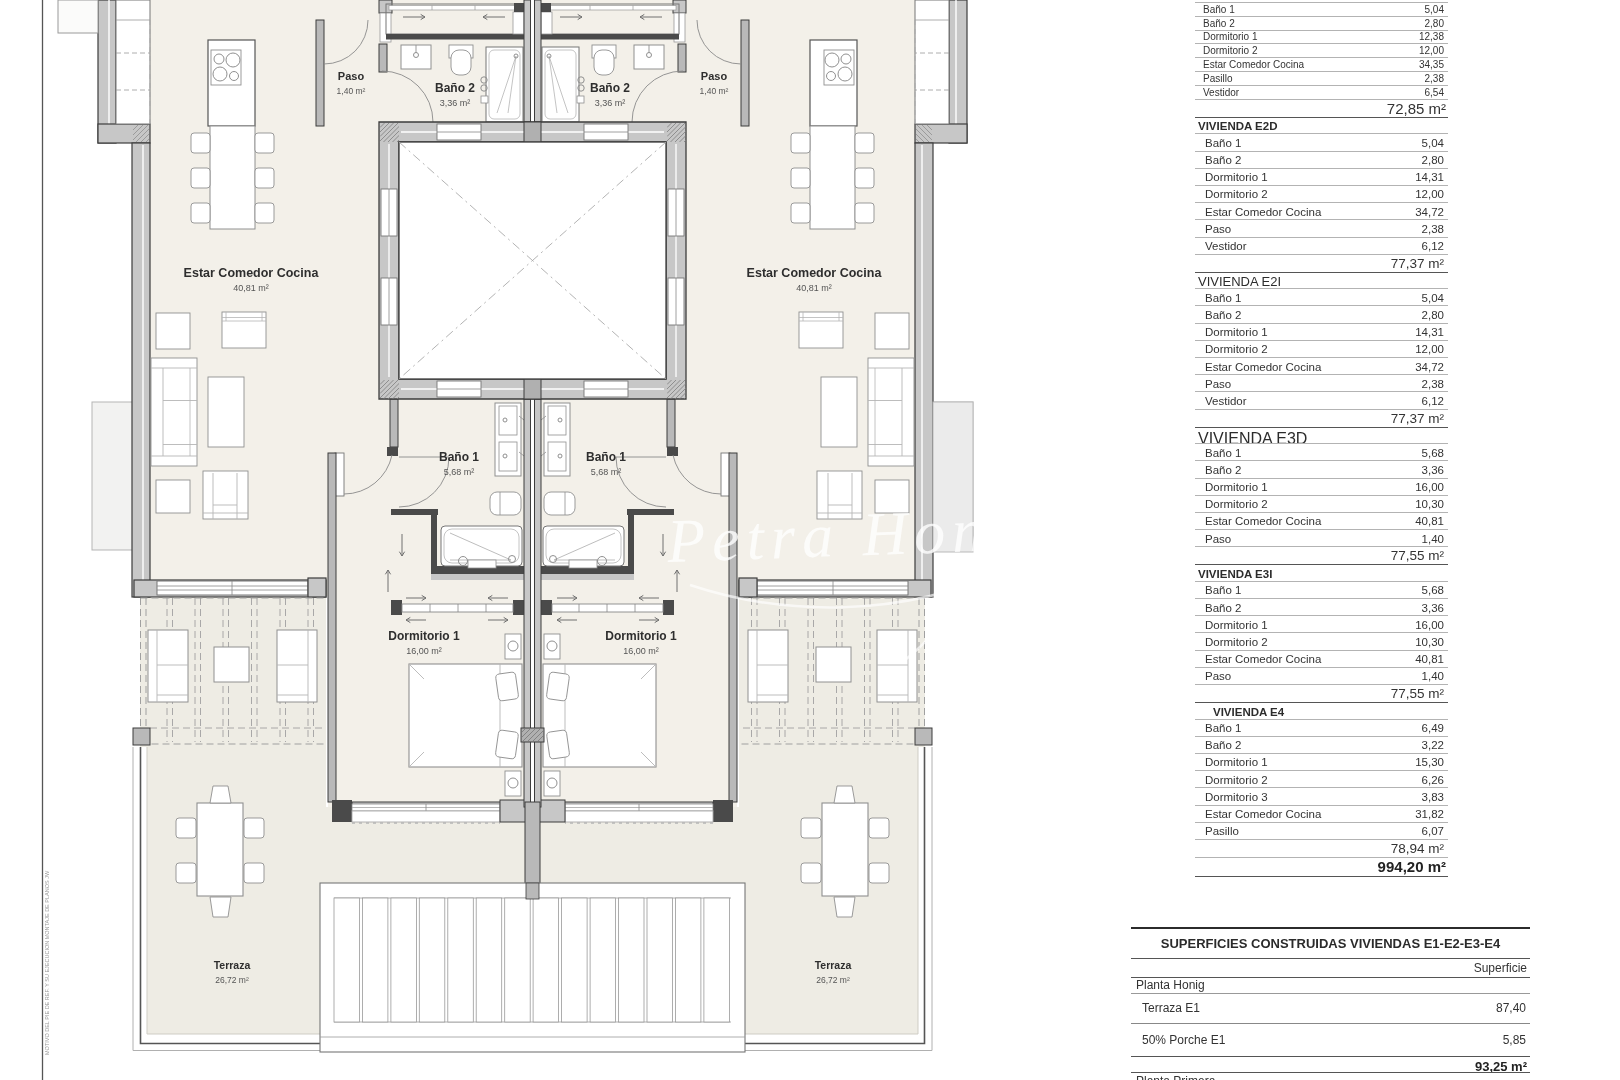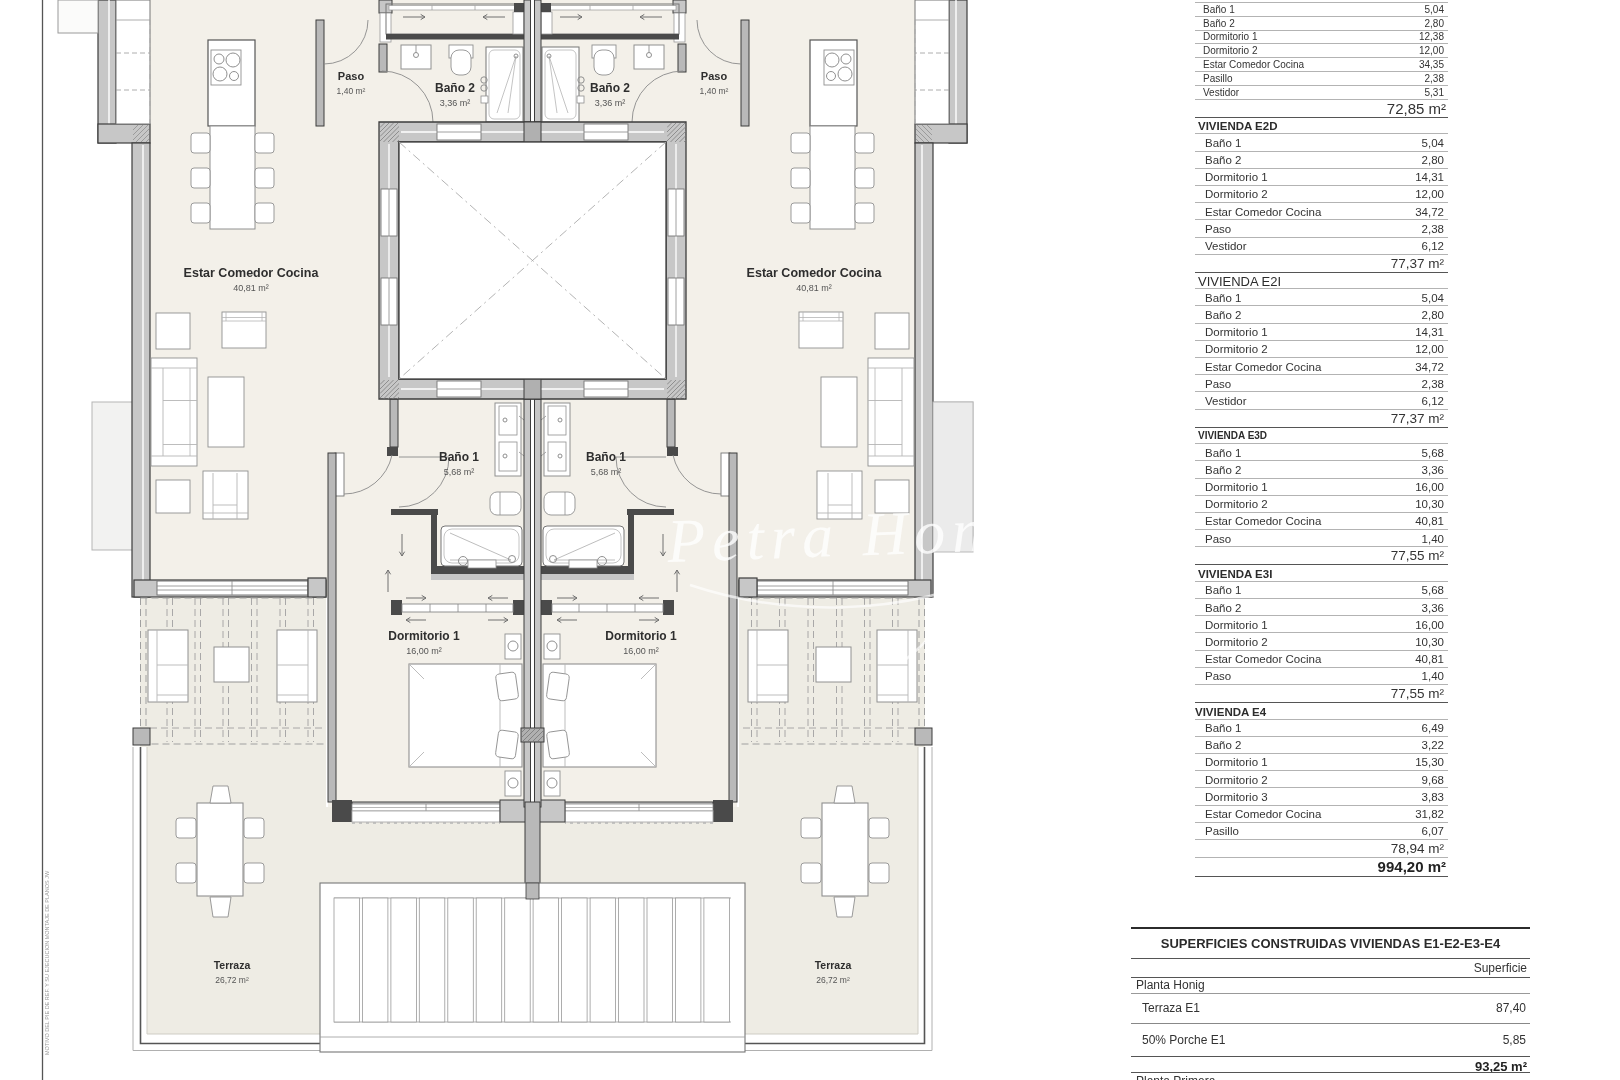--- a/index.html
+++ b/index.html
@@ -382,21 +382,21 @@
       <div style="position:absolute;left:0;top:57.2px;width:253px;height:13.8px;border-top:1px solid #b3b3b3;">
         <div style="position:absolute;left:8px;top:50%;transform:translateY(-54%);font-size:10px;color:#333;white-space:nowrap">Estar Comedor Cocina</div>
         <div style="position:absolute;right:4px;top:50%;transform:translateY(-54%);font-size:10px;color:#333">34,35</div>
       </div>
       <div style="position:absolute;left:0;top:71.0px;width:253px;height:13.8px;border-top:1px solid #b3b3b3;">
         <div style="position:absolute;left:8px;top:50%;transform:translateY(-54%);font-size:10px;color:#333;white-space:nowrap">Pasillo</div>
         <div style="position:absolute;right:4px;top:50%;transform:translateY(-54%);font-size:10px;color:#333">2,38</div>
       </div>
       <div style="position:absolute;left:0;top:84.8px;width:253px;height:13.8px;border-top:1px solid #b3b3b3;">
         <div style="position:absolute;left:8px;top:50%;transform:translateY(-54%);font-size:10px;color:#333;white-space:nowrap">Vestidor</div>
-        <div style="position:absolute;right:4px;top:50%;transform:translateY(-54%);font-size:10px;color:#333">5,31</div>
+        <div style="position:absolute;right:4px;top:50%;transform:translateY(-54%);font-size:10px;color:#333">6,54</div>
       </div>
       <div style="position:absolute;left:0;top:98.6px;width:253px;height:17px;border-top:1px solid #b3b3b3;">
         <div style="position:absolute;right:2px;top:0px;font-size:15px;color:#333">72,85 m²</div>
       </div>
       <div style="position:absolute;left:0;top:116.8px;width:253px;height:16.5px;border-top:1.4px solid #555;">
         <div style="position:absolute;left:3px;top:2.5px;font-size:11.5px;font-weight:bold;color:#2c2c2c">VIVIENDA E2D</div>
       </div>
       <div style="position:absolute;left:0;top:133.3px;width:253px;height:17.2px;border-top:1px solid #b3b3b3;">
         <div style="position:absolute;left:10px;top:50%;transform:translateY(-54%);font-size:11.5px;color:#333;white-space:nowrap">Baño 1</div>
         <div style="position:absolute;right:4px;top:50%;transform:translateY(-54%);font-size:11.5px;color:#333">5,04</div>
@@ -456,21 +456,21 @@
         <div style="position:absolute;right:4px;top:50%;transform:translateY(-54%);font-size:11.5px;color:#333">2,38</div>
       </div>
       <div style="position:absolute;left:0;top:391.4px;width:253px;height:17.2px;border-top:1px solid #b3b3b3;">
         <div style="position:absolute;left:10px;top:50%;transform:translateY(-54%);font-size:11.5px;color:#333;white-space:nowrap">Vestidor</div>
         <div style="position:absolute;right:4px;top:50%;transform:translateY(-54%);font-size:11.5px;color:#333">6,12</div>
       </div>
       <div style="position:absolute;left:0;top:408.6px;width:253px;height:17px;border-top:1px solid #b3b3b3;">
         <div style="position:absolute;right:4px;top:1px;font-size:13.5px;color:#333">77,37 m²</div>
       </div>
       <div style="position:absolute;left:0;top:426.6px;width:253px;height:16.5px;border-top:1.4px solid #555;">
-        <div style="position:absolute;left:3px;top:2.5px;font-size:10px;font-weight:bold;color:#2c2c2c">VIVIENDA E3D</div>
+        <div style="position:absolute;left:3px;top:2.5px;font-size:16px;font-weight:normal;color:#2c2c2c">VIVIENDA E3D</div>
       </div>
       <div style="position:absolute;left:0;top:443.1px;width:253px;height:17.2px;border-top:1px solid #b3b3b3;">
         <div style="position:absolute;left:10px;top:50%;transform:translateY(-54%);font-size:11.5px;color:#333;white-space:nowrap">Baño 1</div>
         <div style="position:absolute;right:4px;top:50%;transform:translateY(-54%);font-size:11.5px;color:#333">5,68</div>
       </div>
       <div style="position:absolute;left:0;top:460.3px;width:253px;height:17.2px;border-top:1px solid #b3b3b3;">
         <div style="position:absolute;left:10px;top:50%;transform:translateY(-54%);font-size:11.5px;color:#333;white-space:nowrap">Baño 2</div>
         <div style="position:absolute;right:4px;top:50%;transform:translateY(-54%);font-size:11.5px;color:#333">3,36</div>
       </div>
       <div style="position:absolute;left:0;top:477.5px;width:253px;height:17.2px;border-top:1px solid #b3b3b3;">
@@ -516,37 +516,37 @@
         <div style="position:absolute;right:4px;top:50%;transform:translateY(-54%);font-size:11.5px;color:#333">40,81</div>
       </div>
       <div style="position:absolute;left:0;top:666.8px;width:253px;height:17.2px;border-top:1px solid #b3b3b3;">
         <div style="position:absolute;left:10px;top:50%;transform:translateY(-54%);font-size:11.5px;color:#333;white-space:nowrap">Paso</div>
         <div style="position:absolute;right:4px;top:50%;transform:translateY(-54%);font-size:11.5px;color:#333">1,40</div>
       </div>
       <div style="position:absolute;left:0;top:684.0px;width:253px;height:17px;border-top:1px solid #b3b3b3;">
         <div style="position:absolute;right:4px;top:1px;font-size:13.5px;color:#333">77,55 m²</div>
       </div>
       <div style="position:absolute;left:0;top:702.0px;width:253px;height:16.5px;border-top:1.4px solid #555;">
-        <div style="position:absolute;left:0;top:2.5px;font-size:11.5px;font-weight:bold;color:#2c2c2c">VIVIENDA E4</div>
+        <div style="position:absolute;left:18px;top:2.5px;font-size:11.5px;font-weight:bold;color:#2c2c2c">VIVIENDA E4</div>
       </div>
       <div style="position:absolute;left:0;top:718.5px;width:253px;height:17.2px;border-top:1px solid #b3b3b3;">
         <div style="position:absolute;left:10px;top:50%;transform:translateY(-54%);font-size:11.5px;color:#333;white-space:nowrap">Baño 1</div>
         <div style="position:absolute;right:4px;top:50%;transform:translateY(-54%);font-size:11.5px;color:#333">6,49</div>
       </div>
       <div style="position:absolute;left:0;top:735.7px;width:253px;height:17.2px;border-top:1px solid #b3b3b3;">
         <div style="position:absolute;left:10px;top:50%;transform:translateY(-54%);font-size:11.5px;color:#333;white-space:nowrap">Baño 2</div>
         <div style="position:absolute;right:4px;top:50%;transform:translateY(-54%);font-size:11.5px;color:#333">3,22</div>
       </div>
       <div style="position:absolute;left:0;top:752.9px;width:253px;height:17.2px;border-top:1px solid #b3b3b3;">
         <div style="position:absolute;left:10px;top:50%;transform:translateY(-54%);font-size:11.5px;color:#333;white-space:nowrap">Dormitorio 1</div>
         <div style="position:absolute;right:4px;top:50%;transform:translateY(-54%);font-size:11.5px;color:#333">15,30</div>
       </div>
       <div style="position:absolute;left:0;top:770.1px;width:253px;height:17.2px;border-top:1px solid #b3b3b3;">
         <div style="position:absolute;left:10px;top:50%;transform:translateY(-54%);font-size:11.5px;color:#333;white-space:nowrap">Dormitorio 2</div>
-        <div style="position:absolute;right:4px;top:50%;transform:translateY(-54%);font-size:11.5px;color:#333">9,68</div>
+        <div style="position:absolute;right:4px;top:50%;transform:translateY(-54%);font-size:11.5px;color:#333">6,26</div>
       </div>
       <div style="position:absolute;left:0;top:787.3px;width:253px;height:17.2px;border-top:1px solid #b3b3b3;">
         <div style="position:absolute;left:10px;top:50%;transform:translateY(-54%);font-size:11.5px;color:#333;white-space:nowrap">Dormitorio 3</div>
         <div style="position:absolute;right:4px;top:50%;transform:translateY(-54%);font-size:11.5px;color:#333">3,83</div>
       </div>
       <div style="position:absolute;left:0;top:804.5px;width:253px;height:17.2px;border-top:1px solid #b3b3b3;">
         <div style="position:absolute;left:10px;top:50%;transform:translateY(-54%);font-size:11.5px;color:#333;white-space:nowrap">Estar Comedor Cocina</div>
         <div style="position:absolute;right:4px;top:50%;transform:translateY(-54%);font-size:11.5px;color:#333">31,82</div>
       </div>
       <div style="position:absolute;left:0;top:821.7px;width:253px;height:17.2px;border-top:1px solid #b3b3b3;">

